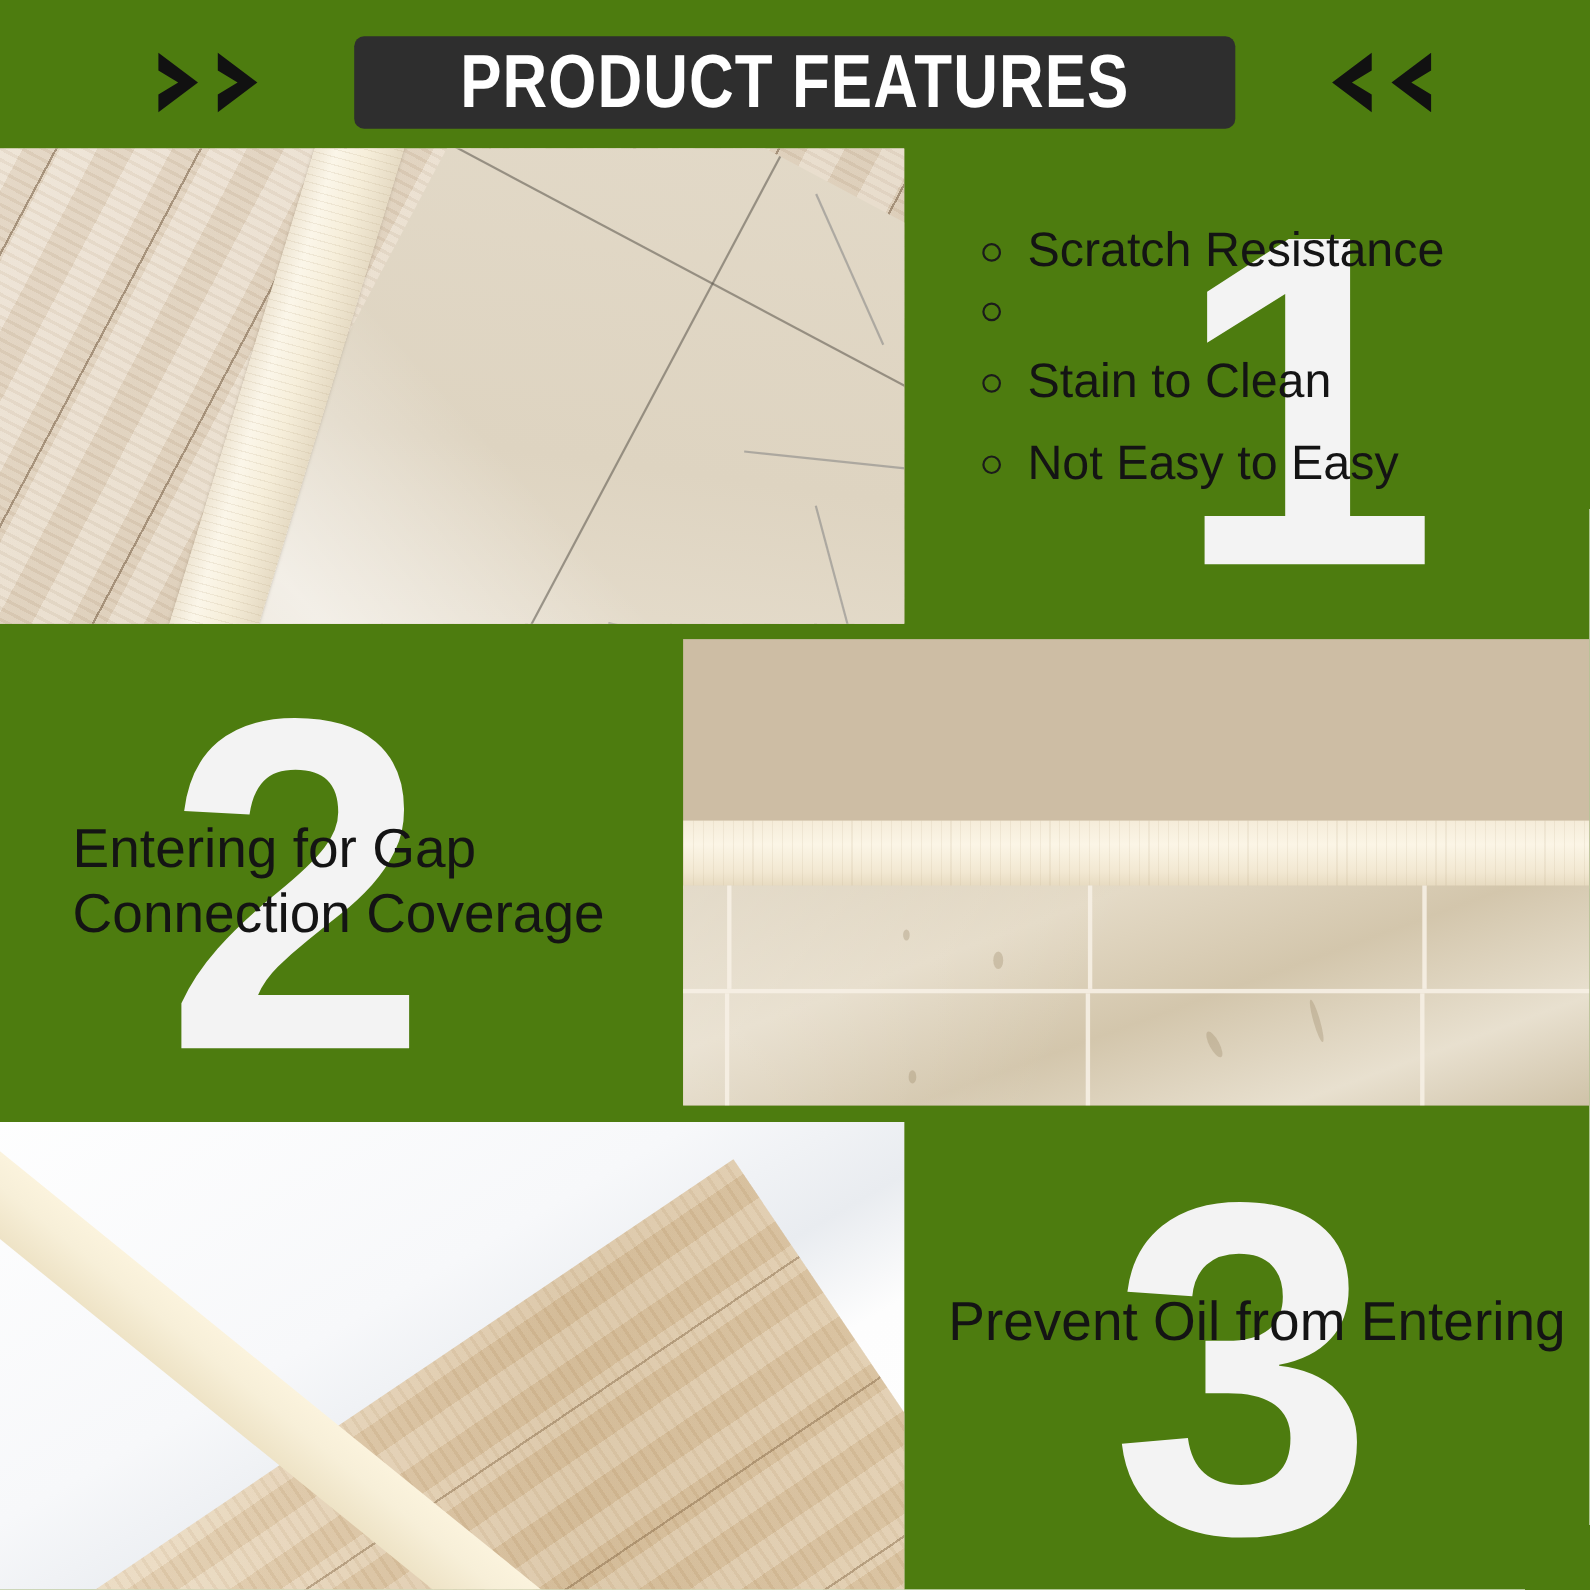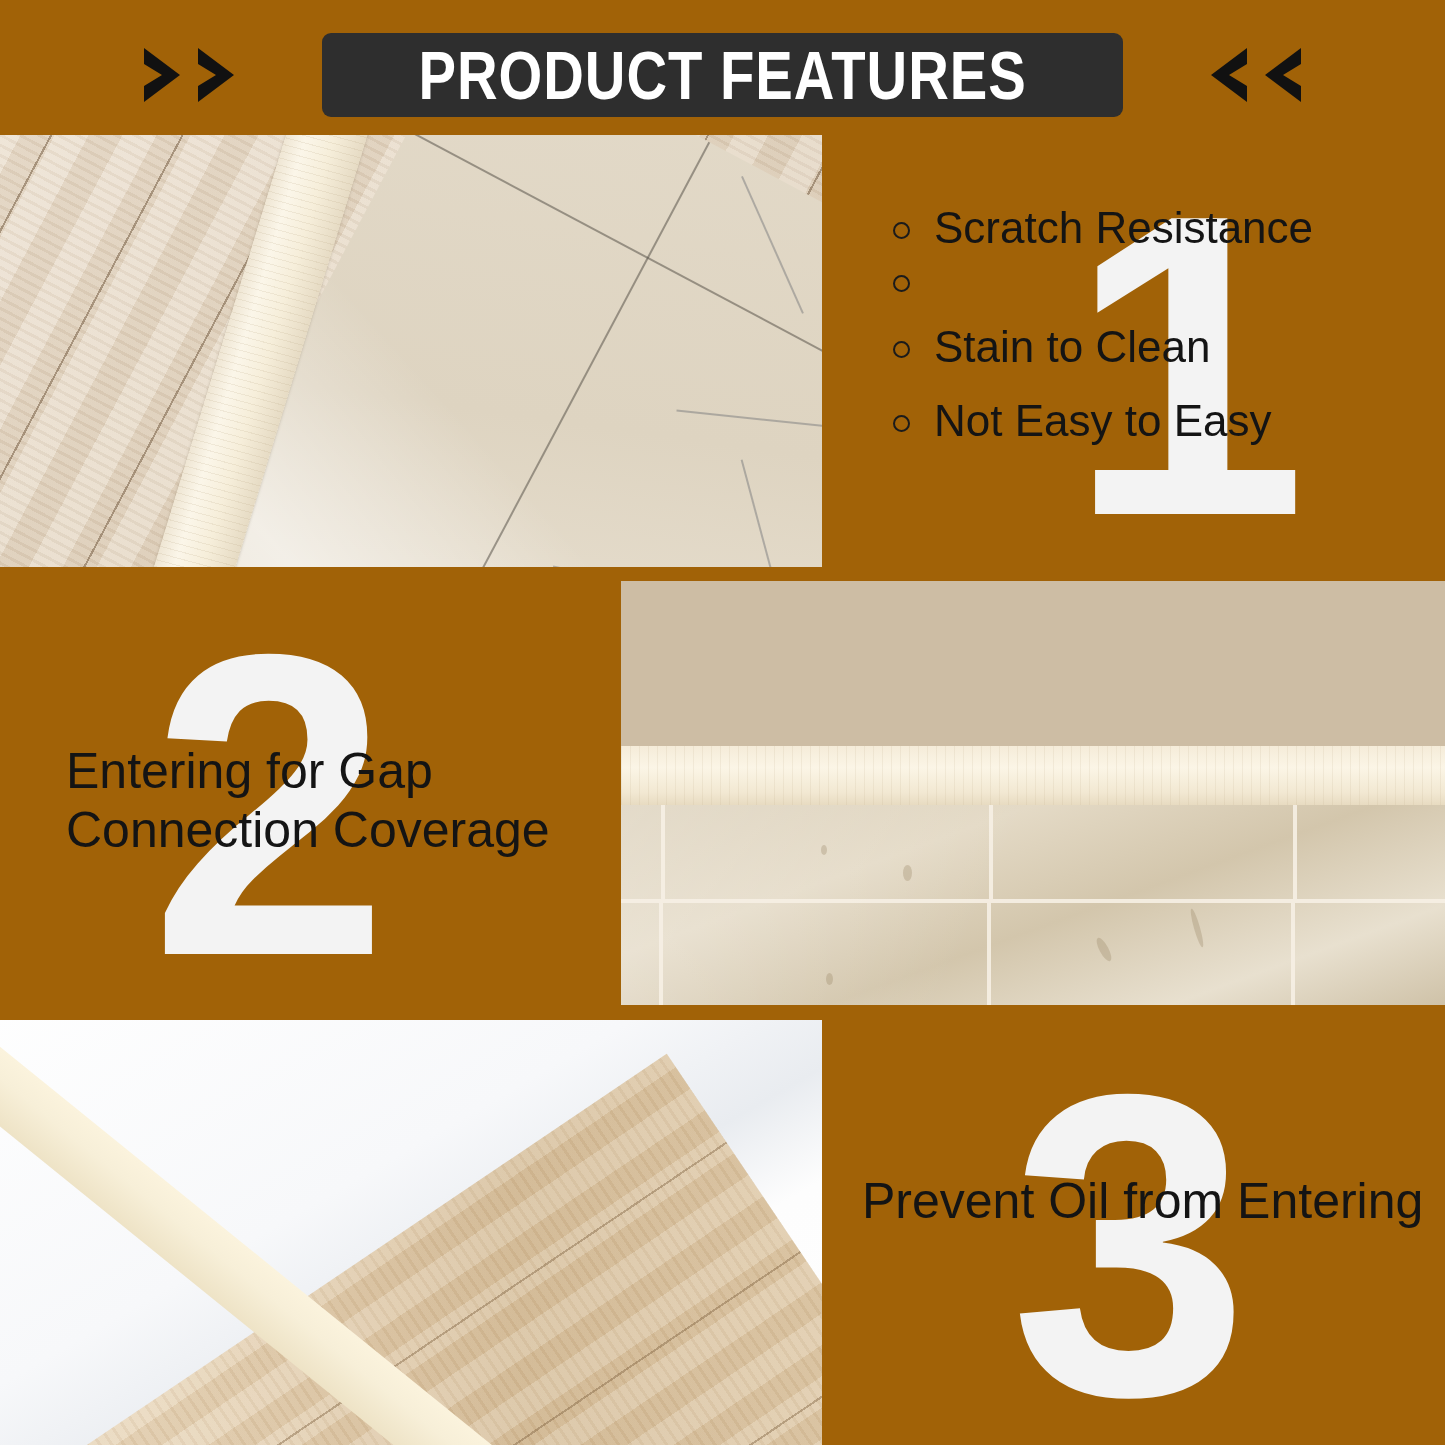--- a/index.html
+++ b/index.html
@@ -2,21 +2,21 @@
 <html><head>
 <meta charset="utf-8">
 <style>
   * { margin:0; padding:0; box-sizing:border-box; }
   html, body {
     width:1445px; height:1445px;
     background:#ffffff;
     font-family:"Liberation Sans", sans-serif;
     overflow:hidden;
   }
-  .page { position:relative; width:1445px; height:1445px; background:#a16207; }
+  .page { position:relative; width:1445px; height:1445px; background:#4d7c0f; }
 
   
   .header { position:absolute; left:0; top:0; width:1445px; height:135px; }
   .banner {
     position:absolute; left:322px; top:33px;
     width:801px; height:84px;
     background:#2e2e2e; border-radius:9px;
     display:flex; align-items:center; justify-content:center;
   }
   .banner-title {

